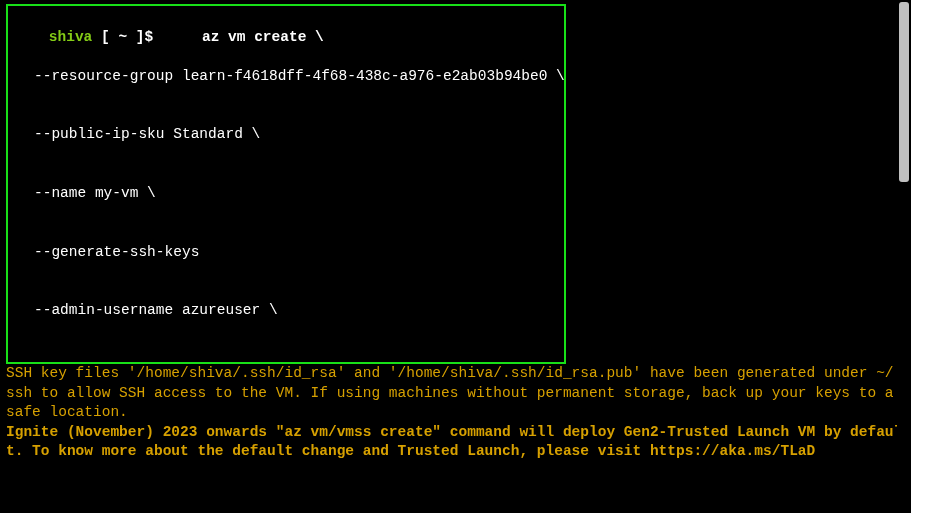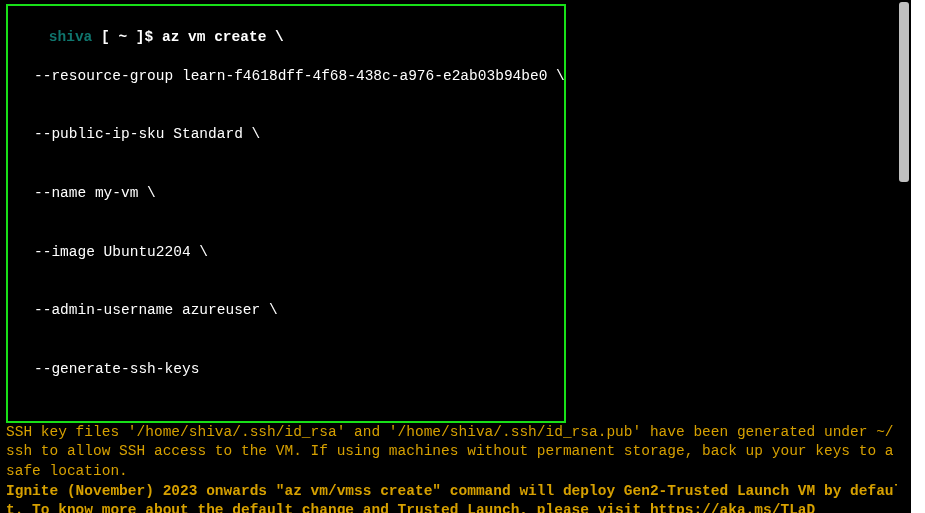--- a/index.html
+++ b/index.html
@@ -21,24 +21,24 @@
     font-size: 14.5px;
     line-height: 1.35;
     color: #ffffff;
   }
   .cmd-box {
     border: 2px solid #18e018;
     padding: 2px 6px 2px 6px;
     width: 560px;
     box-sizing: border-box;
   }
-  .prompt-user { color: #0f766e; font-weight: bold; }
+  .prompt-user { color: #84cc16; font-weight: bold; }
   .prompt-brackets { color: #ffffff; font-weight: bold; }
   .prompt-dollar { color: #ffffff; font-weight: bold; }
-  .cmd-text { color: #ffffff; font-weight: bold; }
+  .cmd-text { color: #ffffff; font-weight: bold; margin-left: 40px; }
   .cmd-indent { display: block; color:#ffffff; font-weight: normal; padding-left: 20px; }
   .msg-ssh { color: #d6a000; }
   .msg-ignite { color: #d6a000; font-weight: bold; }
   .scrollbar {
     position: absolute;
     top: 0;
     right: 0;
     width: 14px;
     height: 100%;
     background: #000000;
@@ -58,23 +58,22 @@
 </head>
 <body>
 
 <div class="terminal-wrap">
 
   <div class="cmd-box nowrap-cmd">
     <span class="prompt-user">shiva</span><span class="prompt-brackets"> [ </span><span class="prompt-brackets">~</span><span class="prompt-brackets"> ]</span><span class="prompt-dollar">$ </span><span class="cmd-text">az vm create \</span>
     <span class="cmd-indent">--resource-group learn-f4618dff-4f68-438c-a976-e2ab03b94be0 \</span>
     <span class="cmd-indent">--public-ip-sku Standard \</span>
     <span class="cmd-indent">--name my-vm \</span>
-    <span class="cmd-indent">--image Ubuntu2204 \</span>
+    <span class="cmd-indent">--generate-ssh-keys</span>
     <span class="cmd-indent">--admin-username azureuser \</span>
-    <span class="cmd-indent">--generate-ssh-keys</span>
   </div>
 
   <div class="output-block msg-ssh">SSH key files '/home/shiva/.ssh/id_rsa' and '/home/shiva/.ssh/id_rsa.pub' have been generated under ~/.ssh to allow SSH access to the VM. If using machines without permanent storage, back up your keys to a safe location.</div>
 
   <div class="output-block msg-ignite">Ignite (November) 2023 onwards "az vm/vmss create" command will deploy Gen2-Trusted Launch VM by default. To know more about the default change and Trusted Launch, please visit https://aka.ms/TLaD</div>
 
   <div class="scrollbar">
     <div class="scrollbar-thumb"></div>
   </div>
 </div>

